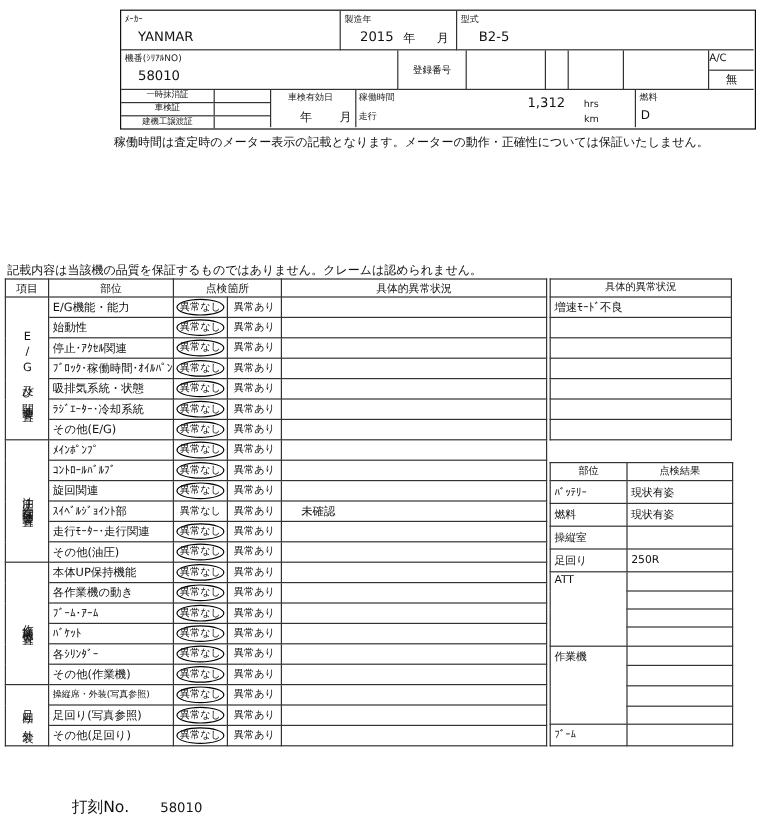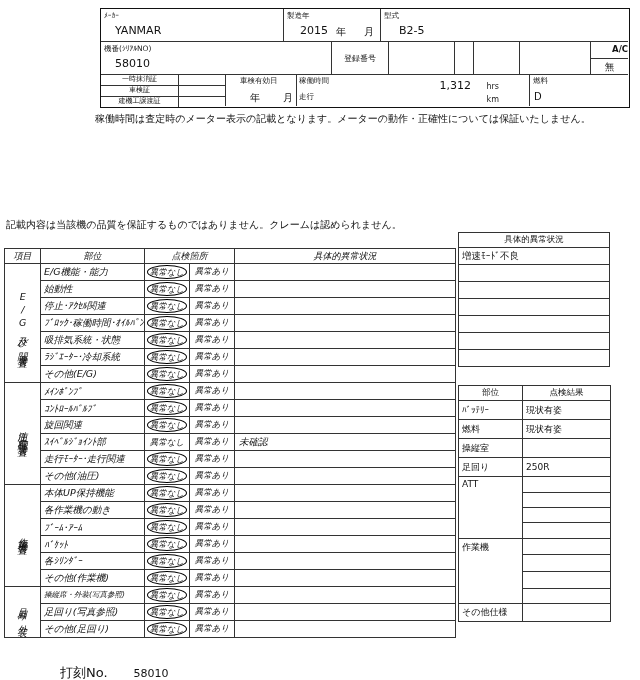--- a/index.html
+++ b/index.html
@@ -14,27 +14,27 @@
   
   #mach{left:100px;top:8px;width:530px;height:100px;border:1.5px solid #111;box-sizing:border-box;}
   .cell{position:absolute;box-sizing:border-box;border-color:#333;border-style:solid;border-width:0;}
   .val{font-size:11px;}
   
   .note{font-size:10px;white-space:nowrap;}
   
   table{border-collapse:collapse;table-layout:fixed;}
   td{border:1px solid #333;padding:0;overflow:hidden;white-space:nowrap;box-sizing:border-box;}
   #insp,#rempanel,#respanel{position:absolute;}
-  #insp{left:4px;top:248px;width:451px;border:1.5px solid #111;font-style:italic;}
+  #insp{left:4px;top:232px;width:451px;border:1.5px solid #111;}
   #insp td{font-size:9.5px;height:17px;}
   #insp tr.hd td{height:15px;text-align:center;font-size:9px;}
   #insp td.part{padding-left:3px;}
   #insp td.part.sm{font-size:7.5px;}
   #insp td.ok,#insp td.ng{text-align:center;font-size:8.5px;}
-  #insp td.rem{padding-left:4px;}
+  #insp td.rem{padding-left:16px;}
   #insp td.cat{text-align:center;}
   .vert{writing-mode:vertical-rl;text-orientation:upright;font-size:9.5px;letter-spacing:2px;line-height:1;}
   .okl{display:inline-block;padding:0px 2px;line-height:12px;}
   .okl.circled{border:1.2px solid #000;border-radius:50%;}
   #rempanel{left:458px;top:232px;width:152px;border:1.5px solid #111;}
   #rempanel td{height:17px;font-size:9.5px;padding-left:3px;}
   #rempanel tr.hd td{height:15px;font-size:8.5px;text-align:center;padding-left:0;}
   #respanel{left:458px;top:385px;width:152px;border:1.5px solid #111;}
   #respanel td{font-size:9px;padding-left:3px;}
   #respanel tr.hd td{height:15px;text-align:center;font-size:8.5px;padding-left:0;}
@@ -69,21 +69,21 @@
       <span class="val abs" style="left:14px;top:15px;">58010</span>
     </div>
     <div class="cell" style="left:231px;top:33px;width:57px;height:33px;border-right-width:1px;border-bottom-width:1px;display:flex;align-items:center;justify-content:center;">
       <span style="font-size:8px;">登録番号</span>
     </div>
     <div class="cell" style="left:288px;top:33px;width:66px;height:33px;border-right-width:1px;border-bottom-width:1px;"></div>
     <div class="cell" style="left:354px;top:33px;width:19px;height:33px;border-right-width:1px;border-bottom-width:1px;"></div>
     <div class="cell" style="left:373px;top:33px;width:46px;height:33px;border-right-width:1px;border-bottom-width:1px;"></div>
     <div class="cell" style="left:419px;top:33px;width:71px;height:33px;border-right-width:1px;border-bottom-width:1px;"></div>
     <div class="cell" style="left:490px;top:33px;width:37px;height:33px;border-bottom-width:1px;">
-      <div style="height:16px;border-bottom:1px solid #333;text-align:right;font-size:8.5px;line-height:15px;font-weight:bold;">A/C</div>
+      <div style="height:16px;border-bottom:1px solid #333;text-align:left;font-size:8.5px;line-height:15px;">A/C</div>
       <div style="height:16px;text-align:center;font-size:9.5px;line-height:15px;">無</div>
     </div>
 
     <div class="cell" style="left:0;top:66px;width:125px;height:31px;border-right-width:1px;">
       <div style="height:10px;border-bottom:1px solid #333;display:flex;">
         <span style="width:77px;border-right:1px solid #333;text-align:center;font-size:7px;line-height:9px;">一時抹消証</span>
         <span style="flex:1;"></span>
       </div>
       <div style="height:10px;border-bottom:1px solid #333;display:flex;">
         <span style="width:77px;border-right:1px solid #333;text-align:center;font-size:7px;line-height:9px;">車検証</span>
@@ -344,21 +344,21 @@
     <tr style="height:17px">
           <td></td>
         </tr>
     <tr style="height:17px">
           <td></td>
         </tr>
     <tr style="height:15px">
           <td></td>
         </tr>
     <tr style="height:18px">
-      <td>その他仕様</td>
+      <td>ﾌﾞｰﾑ</td>
       <td></td>
     </tr>
   </tbody>
     </table>
 
   <div id="stamp" class="abs">
     <span style="font-size:13px;margin-top:12px;">打刻No.</span>
     <span style="font-size:11px;">58010</span>
   </div>
 

